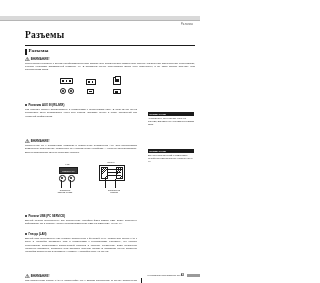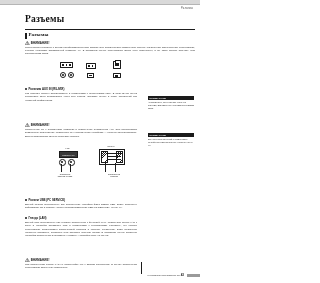--- a/index.html
+++ b/index.html
@@ -3,21 +3,21 @@
 <meta charset="utf-8">
 <style>
   html,body{margin:0;padding:0;}
   body{
     width:200px;height:283px;overflow:hidden;
     background:#ffffff;
     font-family:"Liberation Serif", serif;
     color:#1b1b1b;
     position:relative;
   }
-  .page{position:absolute;inset:0;background:#fff;}
+  .page{position:absolute;inset:0;background:#fff;margin-top:16px;}
 
   
   .topband{position:absolute;left:0;top:0;width:200px;height:4px;background:#d9d9d9;}
   .topband2{position:absolute;left:0;top:4px;width:200px;height:1px;background:#b5b5b5;}
 
   
   .runhead{
     position:absolute;right:7px;top:6.5px;
     font-size:2.6px;letter-spacing:.15px;color:#555;
     font-family:"Liberation Sans", sans-serif;

